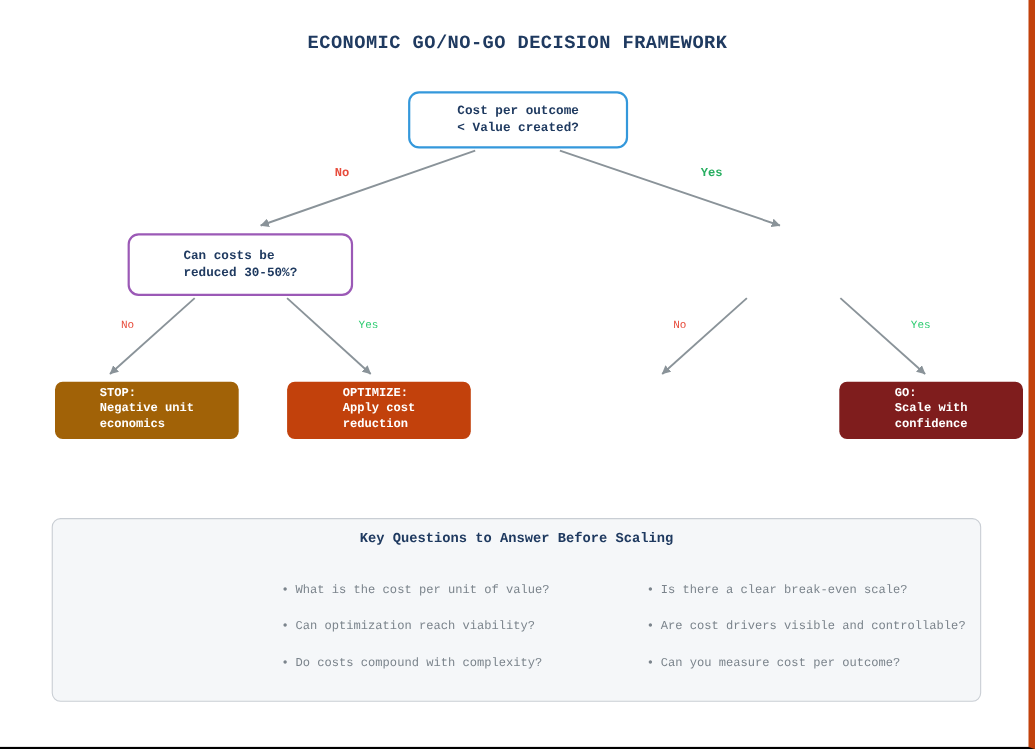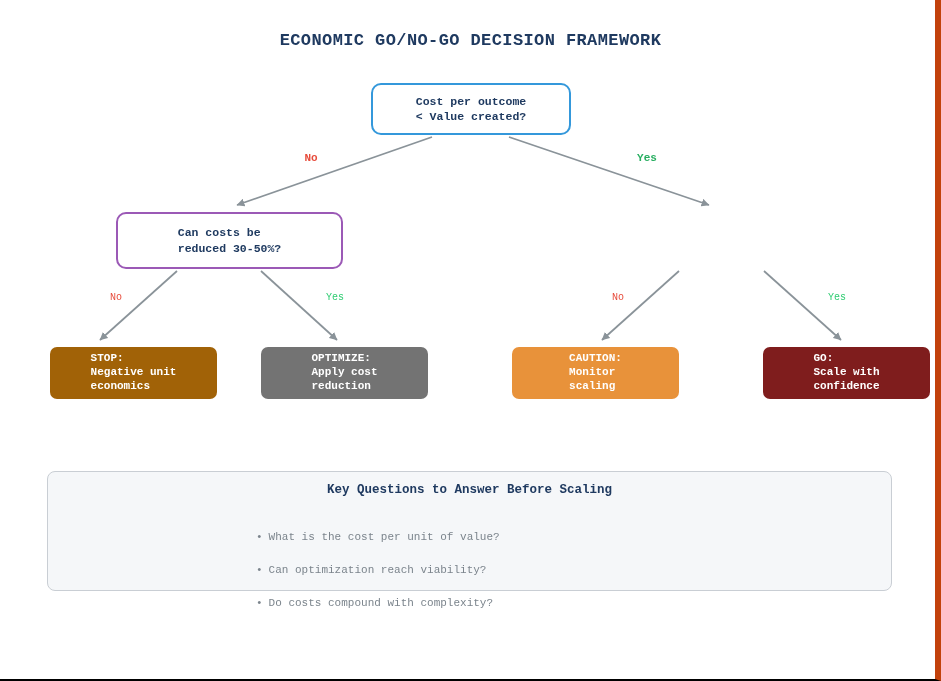--- a/index.html
+++ b/index.html
@@ -17,41 +17,41 @@
   .node {
     position:absolute; display:flex; align-items:center; justify-content:center;
     text-align:left; white-space:pre-line; box-sizing:border-box;
     font-weight:bold; line-height:1.32;
   }
   .qnode {
     background:#ffffff; border-radius:10px; border:2.5px solid;
     color:#1f3a60; font-size:11.5px;
   }
   .node-root   { left:371px; top:83px;  width:200px; height:52px; border-color:#3498db; }
-  .node-reduce { left:116px; top:212px; width:227px; height:57px; border-color:#9b59b6; }
+  .node-reduce { left:116px; top:212px; width:205px; height:57px; border-color:#9b59b6; }
   .node-scale  { left:619px; top:212px; width:205px; height:57px; border-color:#2bbf63; }
   .leaf {
     top:347px; width:167px; height:52px; border-radius:7px;
     color:#ffffff; font-size:11px; line-height:1.25;
   }
   .leaf-stop     { left:9px;   background:#a16207;margin-left:41px; }
-  .leaf-optimize { left:261px; background:#737373; }
+  .leaf-optimize { left:261px; background:#c2410c; }
   .leaf-caution  { left:512px; background:#e8923a; }
   .leaf-go       { left:763px; background:#7f1d1d; }
   .edge-label {
     position:absolute; transform:translate(-50%,-50%);
     font-weight:bold; font-size:11px;
   }
   .edge-label.small { font-weight:normal; font-size:10px; }
   .lbl-no  { color:#e74c3c; }
   .lbl-yes { color:#27ae60; }
   .lbl-yes.small { color:#2ecc71; }
   svg.arrows { position:absolute; left:0; top:0; pointer-events:none; }
   .panel {
-    position:absolute; left:47px; top:471px; width:845px; height:120px;
+    position:absolute; left:47px; top:471px; width:845px; height:167px;
     box-sizing:border-box; background:#f5f7f9;
     border:1px solid #c9ced4; border-radius:8px;
   }
   .panel-title {
     position:absolute; left:0; top:11px; width:100%;
     text-align:center; font-size:12.5px; font-weight:bold; color:#1f3a60;
   }
   .q-col { position:absolute; top:48px; list-style:none; margin:0; padding:0; }
   .q-col.left  { left:208px; }
   .q-col.right { left:540px; }
@@ -88,36 +88,38 @@
 &lt; Value created?</div>
   <div class="node qnode node-reduce">Can costs be
 reduced 30-50%?</div>
 
   <div class="node leaf leaf-stop">STOP:
 Negative unit
 economics</div>
   <div class="node leaf leaf-optimize">OPTIMIZE:
 Apply cost
 reduction</div>
-  <div class="node leaf leaf-caution">CAUTION:
-Monitor
-scaling</div>
   <div class="node leaf leaf-go">GO:
 Scale with
 confidence</div>
 
   <div class="edge-label lbl-no" style="left:311px; top:158px;">No</div>
   <div class="edge-label lbl-yes" style="left:647px; top:158px;">Yes</div>
   <div class="edge-label small lbl-no" style="left:116px; top:297px;">No</div>
   <div class="edge-label small lbl-yes" style="left:335px; top:297px;">Yes</div>
   <div class="edge-label small lbl-no" style="left:618px; top:297px;">No</div>
   <div class="edge-label small lbl-yes" style="left:837px; top:297px;">Yes</div>
 
   <div class="panel">
     <div class="panel-title">Key Questions to Answer Before Scaling</div>
     <ul class="q-col left">
       <li>What is the cost per unit of value?</li>
       <li>Can optimization reach viability?</li>
       <li>Do costs compound with complexity?</li>
     </ul>
+    <ul class="q-col right">
+      <li>Is there a clear break-even scale?</li>
+      <li>Are cost drivers visible and controllable?</li>
+      <li>Can you measure cost per outcome?</li>
+    </ul>
   </div>
 
 </div>
 
 </body></html>

